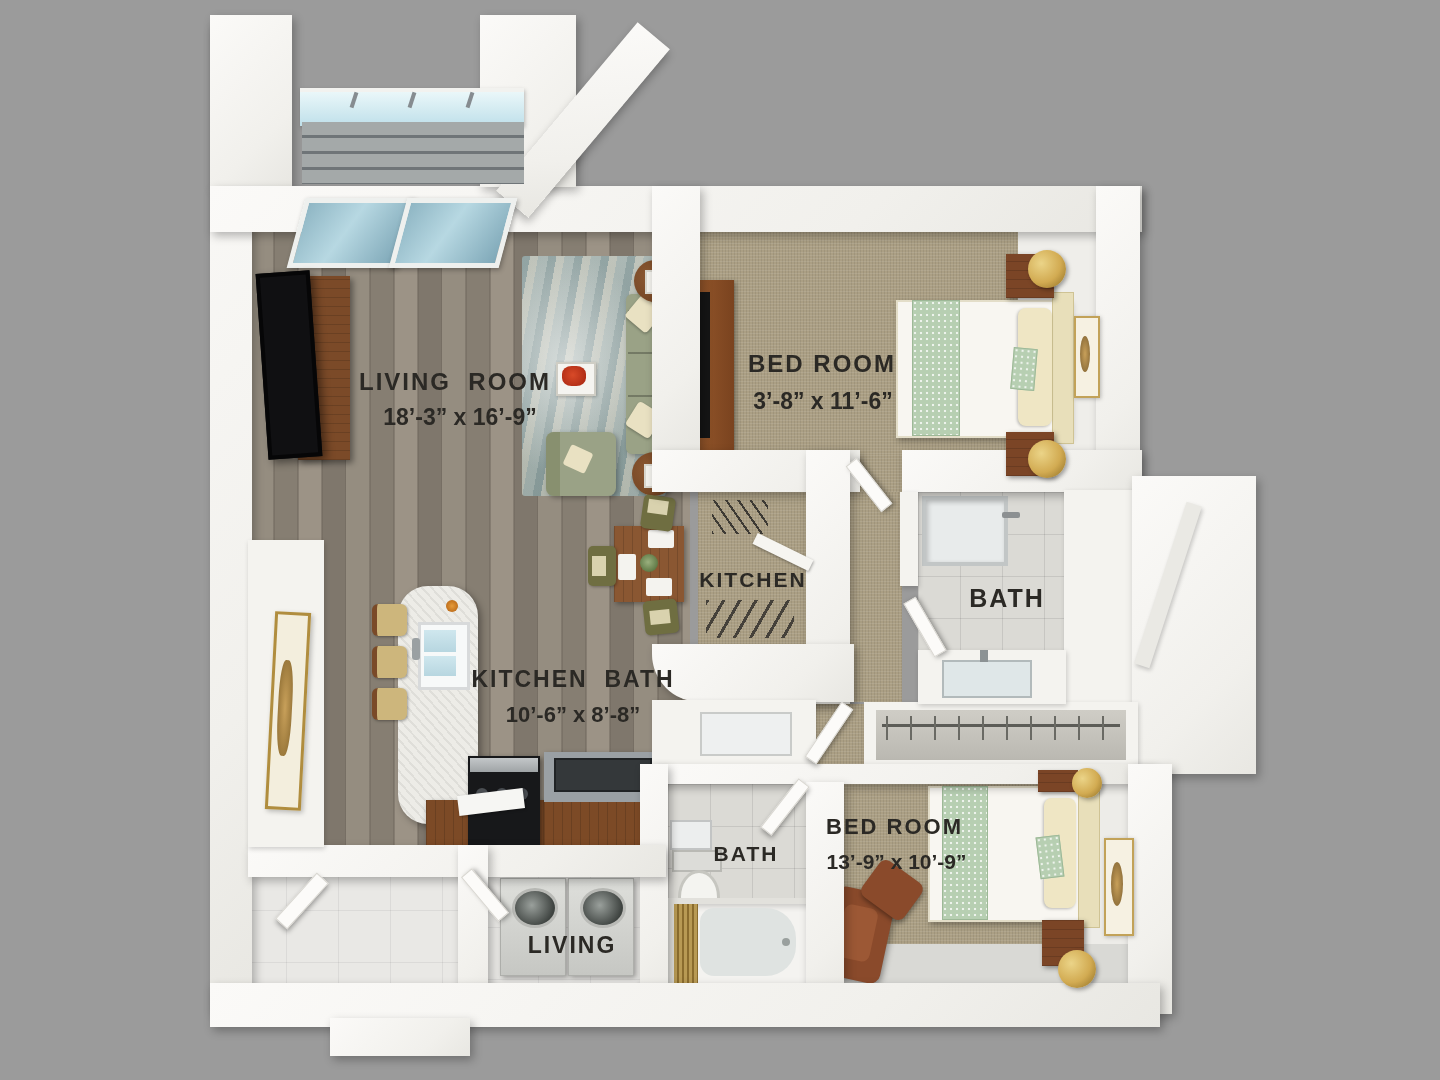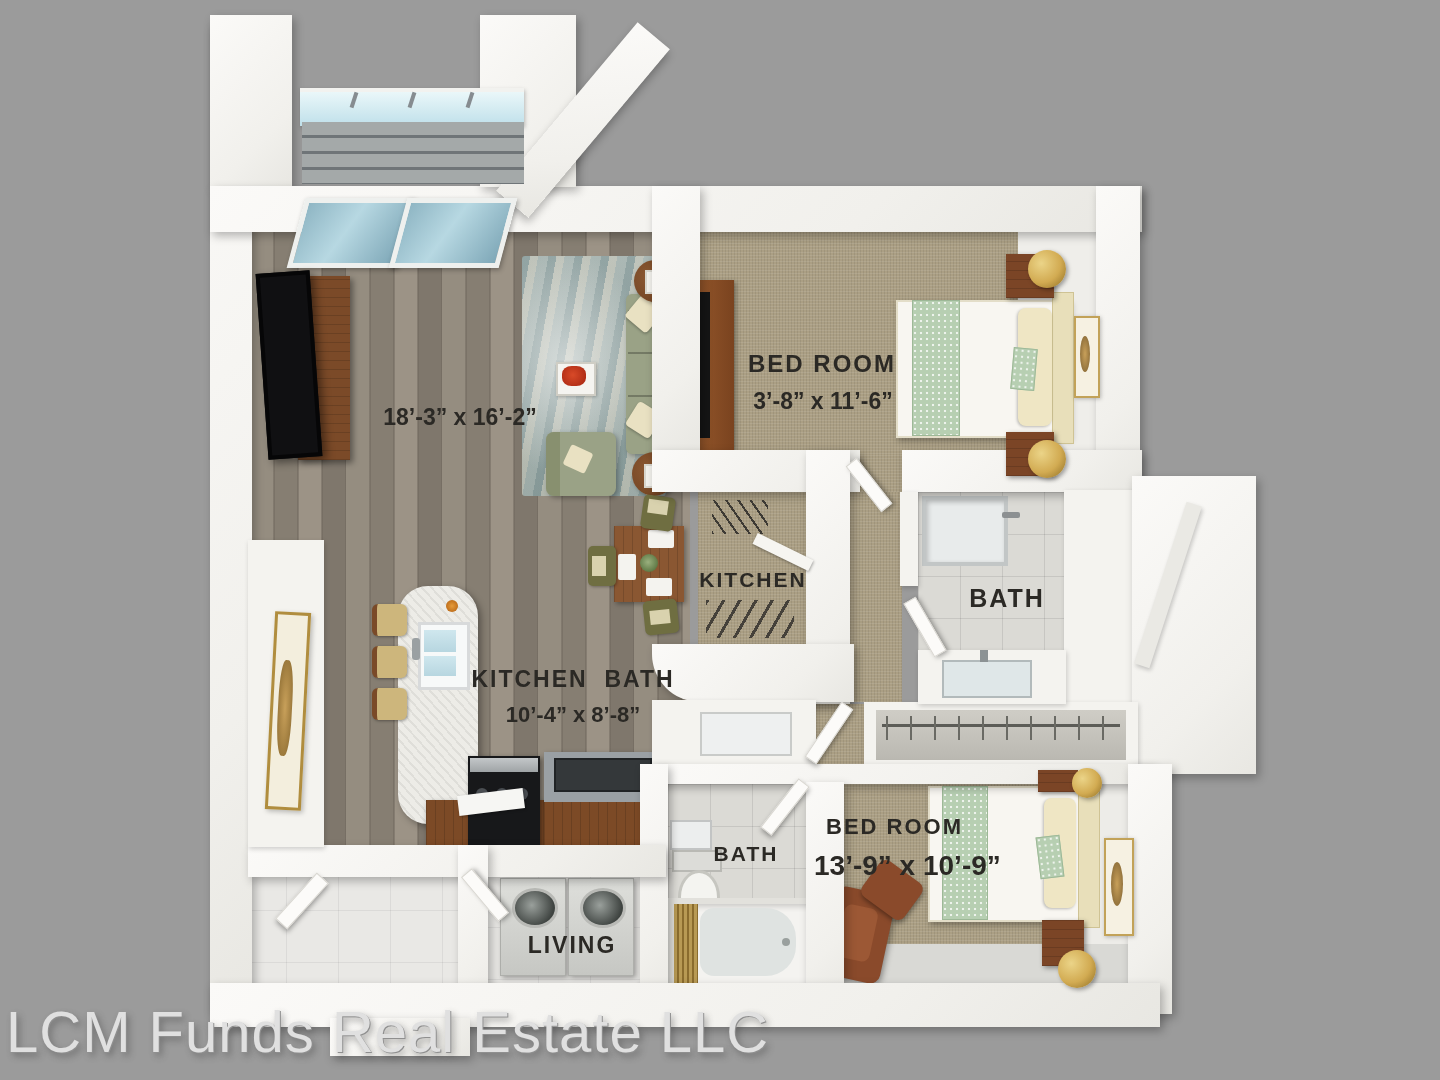--- a/index.html
+++ b/index.html
@@ -192,34 +192,34 @@
   <div class="abs" style="left:1104px;top:838px;width:26px;height:94px;background:#f6f1e2;border:2px solid #c2a258;box-shadow:1px 1px 4px rgba(0,0,0,.25)"></div>
   <div class="abs" style="left:1111px;top:862px;width:12px;height:44px;background:radial-gradient(ellipse,#c8a05a,#7d6030);border-radius:50%"></div>
 
   <div class="door" style="left:862px;top:456px;width:12px;height:56px;transform:rotate(-38deg)"></div>
   <div class="door" style="left:918px;top:596px;width:12px;height:60px;transform:rotate(-30deg)"></div>
   <div class="door" style="left:822px;top:700px;width:12px;height:64px;transform:rotate(34deg)"></div>
   <div class="door" style="left:778px;top:776px;width:12px;height:60px;transform:rotate(38deg)"></div>
   <div class="door" style="left:478px;top:866px;width:12px;height:56px;transform:rotate(-40deg)"></div>
   <div class="door" style="left:294px;top:870px;width:14px;height:60px;transform:rotate(42deg)"></div>
 
-  <div class="dims" style="left:350px;top:404px;width:220px;font-size:23px">18’-3” x 16’-2”</div>
+  <div class="label" style="left:340px;top:368px;width:230px;font-size:24px">LIVING  ROOM</div>
+  <div class="dims" style="left:350px;top:404px;width:220px;font-size:23px">18’-3” x 16’-9”</div>
 
   <div class="label" style="left:732px;top:350px;width:180px;font-size:24px">BED ROOM</div>
   <div class="dims" style="left:728px;top:388px;width:190px;font-size:23px">3’-8” x 11’-6”</div>
 
   <div class="label" style="left:468px;top:666px;width:210px;font-size:23px">KITCHEN  BATH</div>
-  <div class="dims" style="left:488px;top:702px;width:170px;font-size:22px">10’-4” x 8’-8”</div>
+  <div class="dims" style="left:488px;top:702px;width:170px;font-size:22px">10’-6” x 8’-8”</div>
 
   <div class="label" style="left:698px;top:568px;width:110px;font-size:21px">KITCHEN</div>
 
   <div class="label" style="left:960px;top:584px;width:94px;font-size:25px">BATH</div>
 
   <div class="label" style="left:704px;top:842px;width:84px;font-size:21px">BATH</div>
 
   <div class="label" style="left:822px;top:814px;width:145px;font-size:22px">BED ROOM</div>
-  <div class="dims" style="left:814px;top:850px;width:165px;font-size:28px">13’-9” x 10’-9”</div>
+  <div class="dims" style="left:814px;top:850px;width:165px;font-size:21px">13’-9” x 10’-9”</div>
 
   <div class="label" style="left:502px;top:932px;width:140px;font-size:23px">LIVING</div>
 
-  <div class="wm" style="left:6px;top:998px;font-size:58px">LCM Funds Real Estate LLC</div>
 
 </div>
 
 </body></html>

